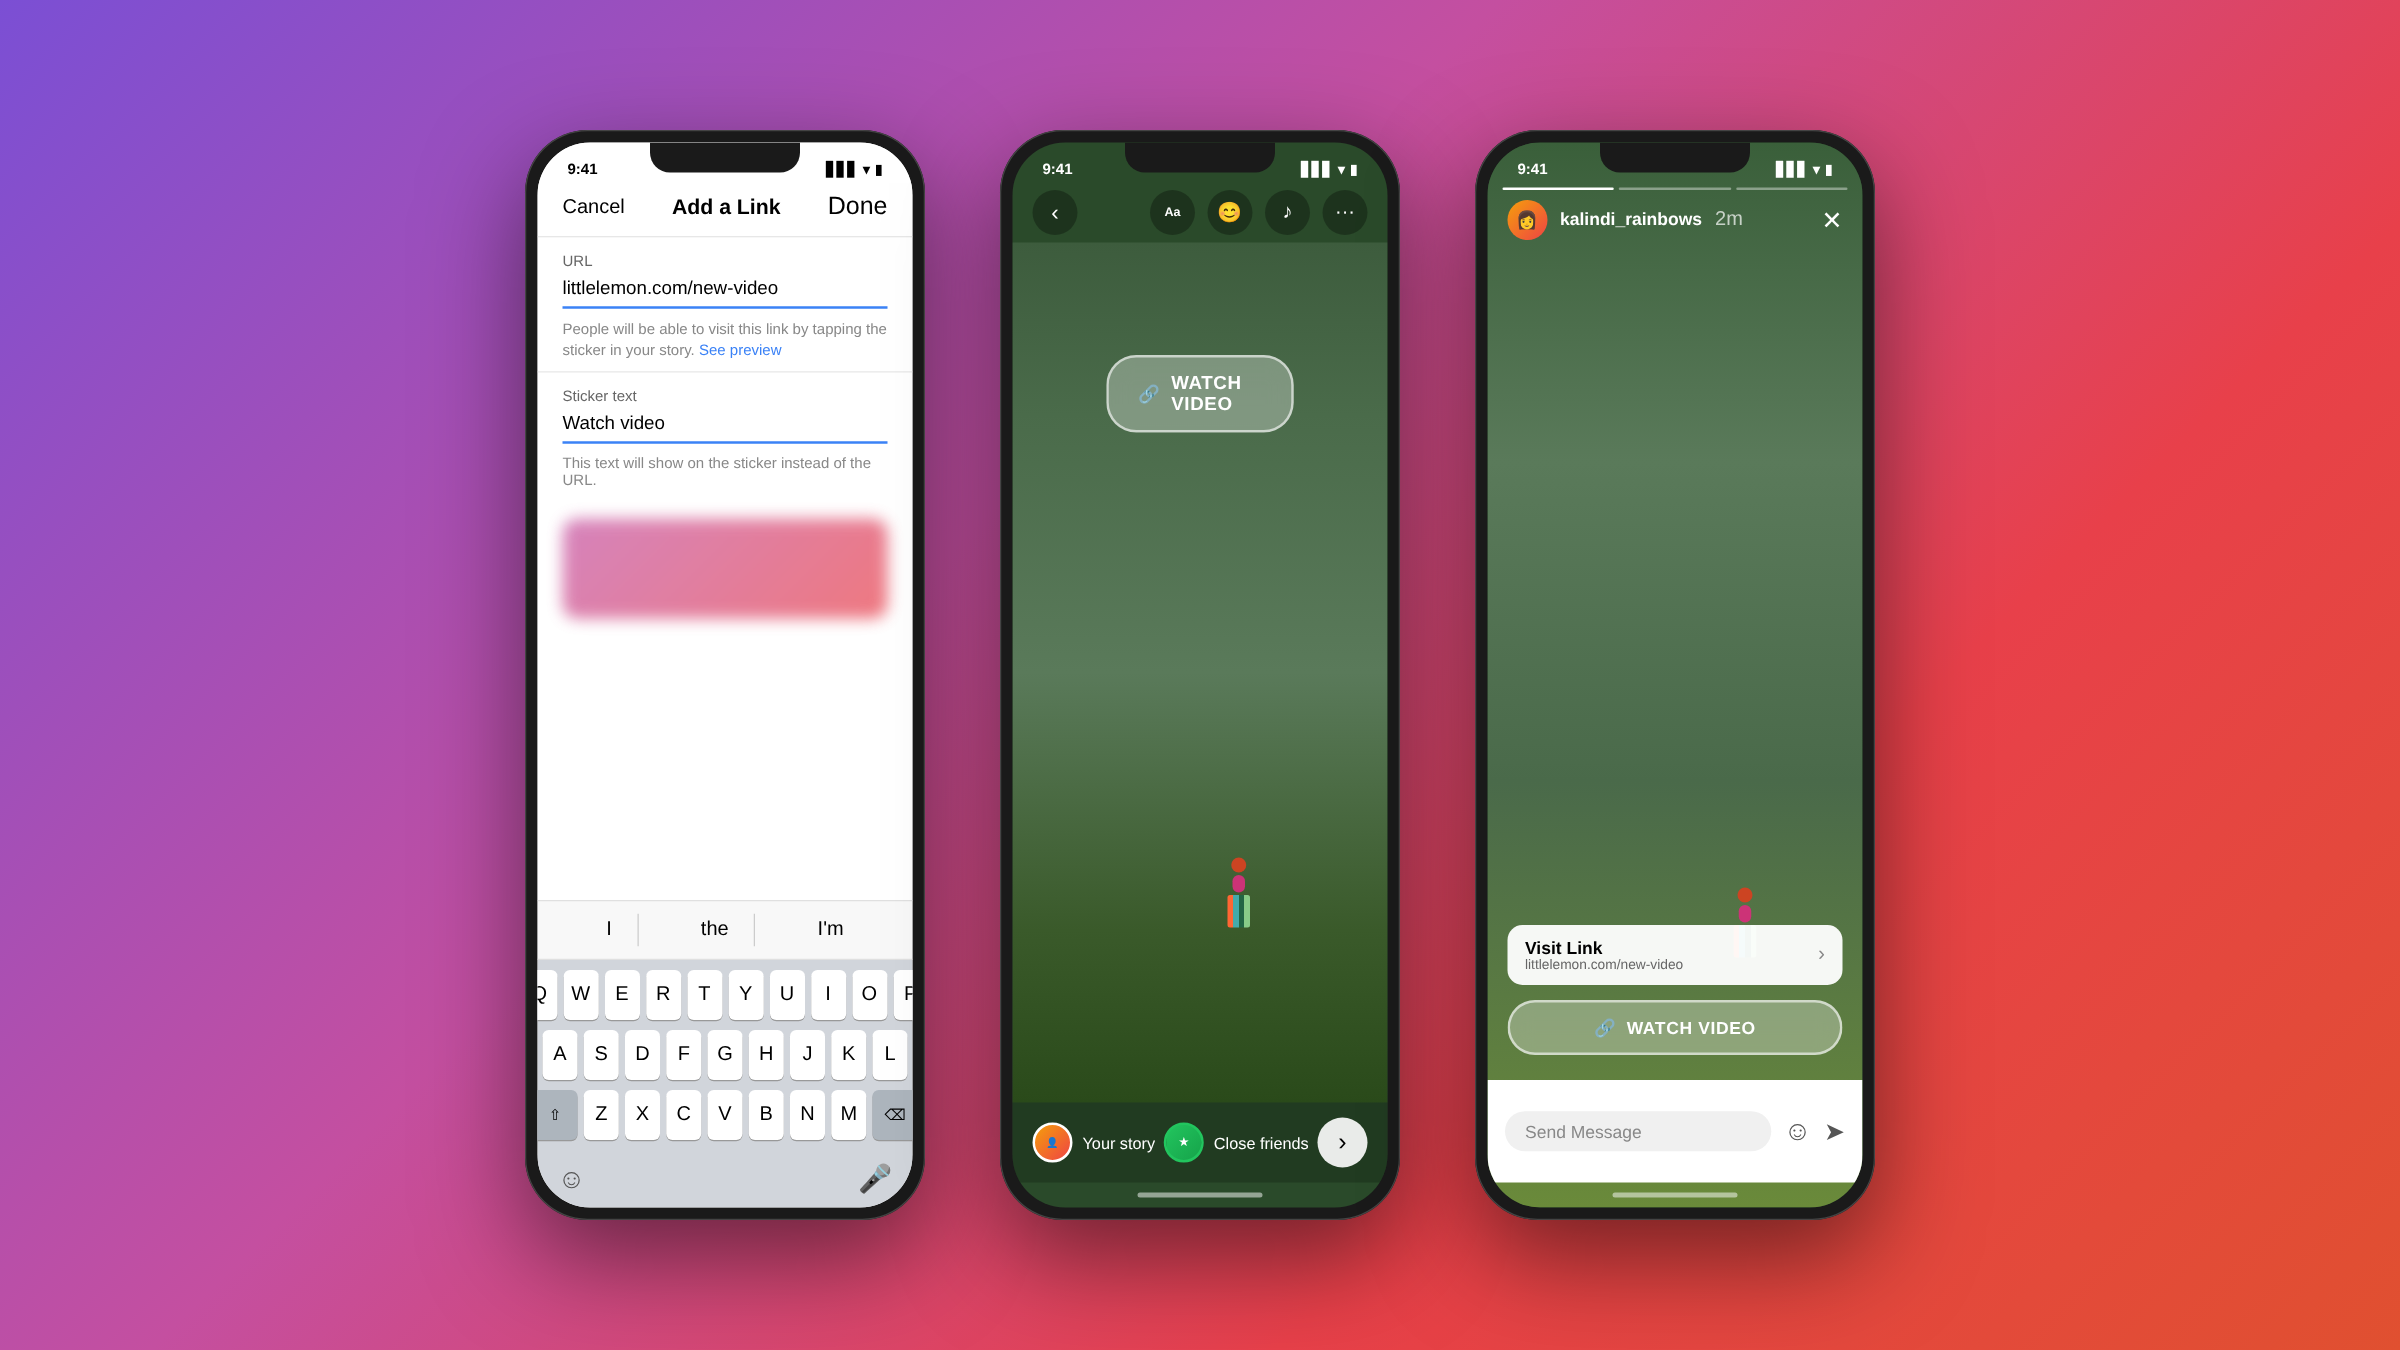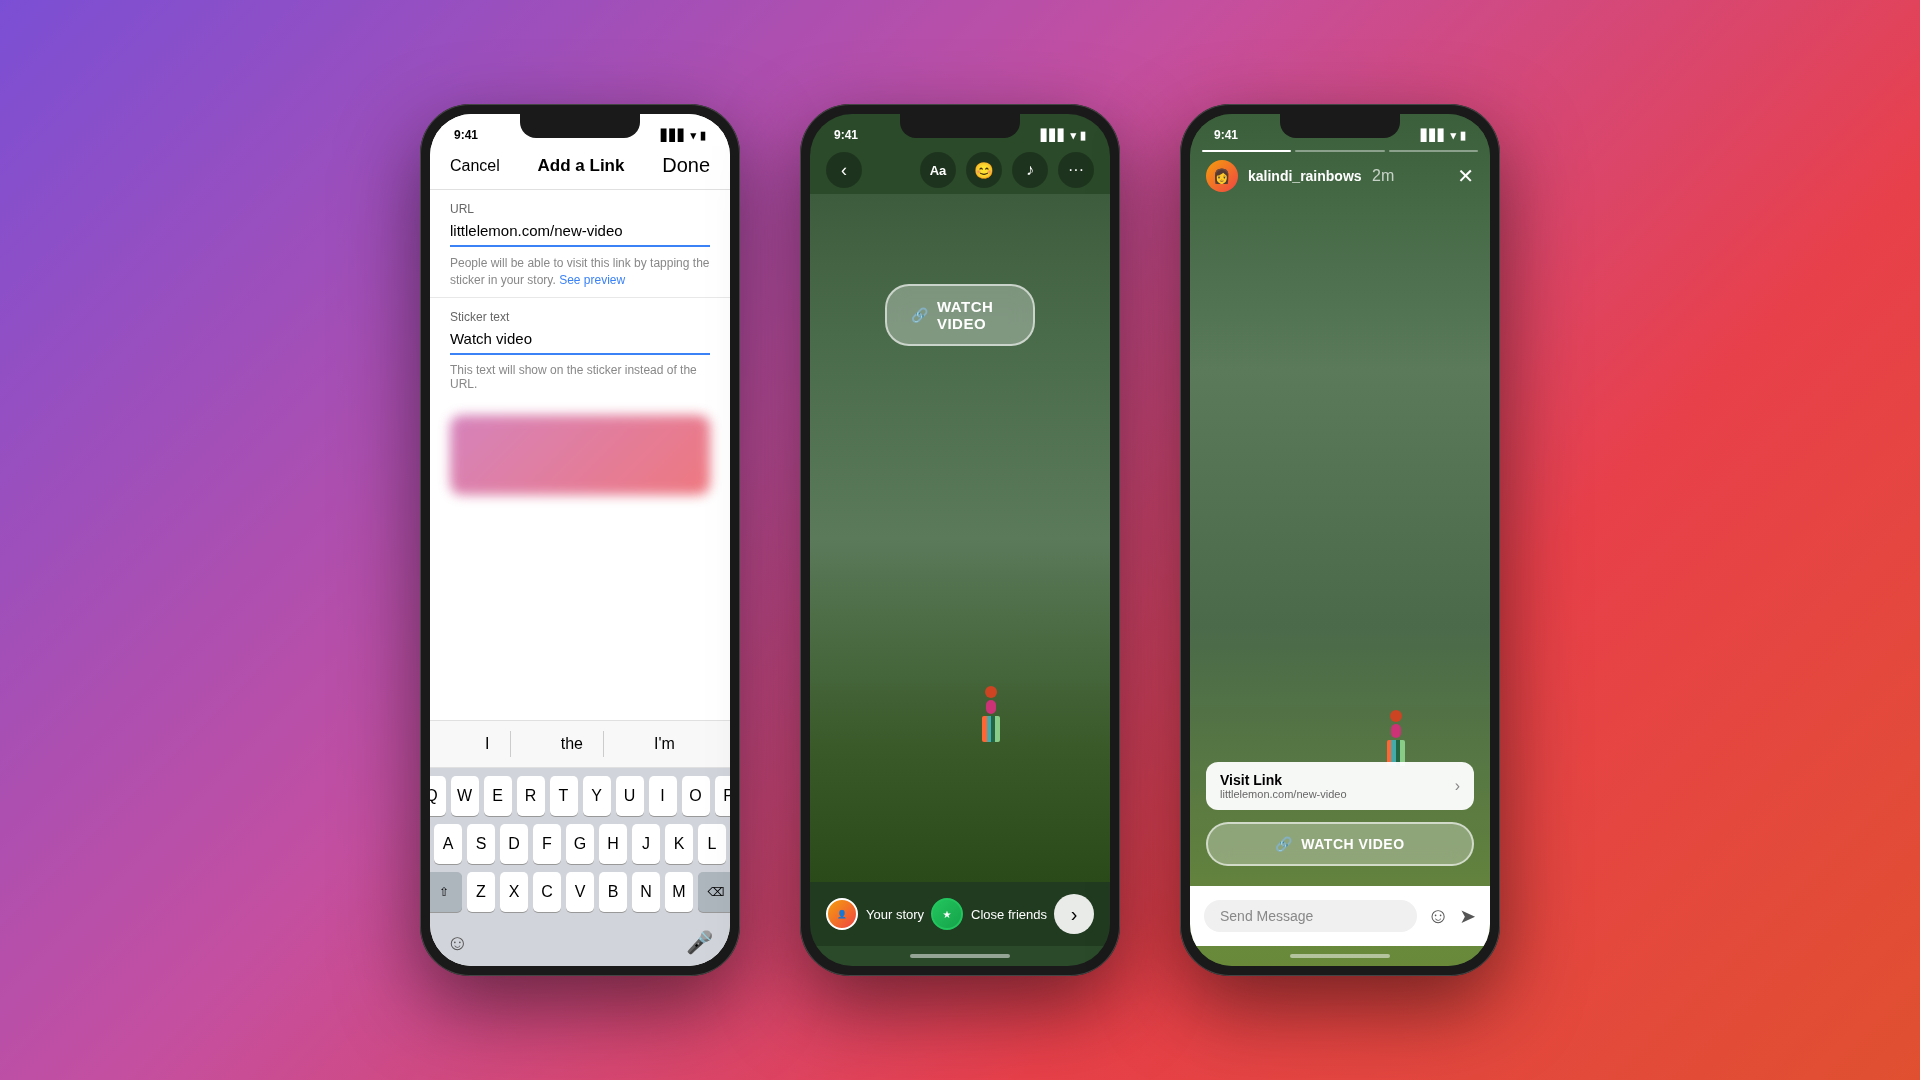--- a/index.html
+++ b/index.html
@@ -398,21 +398,21 @@
       font-size: 14px;
       font-weight: 700;
       letter-spacing: 0.5px;
       width: 100%;
       justify-content: center;
     }
     .phone3-message-bar {
       display: flex;
       align-items: center;
       gap: 10px;
-      padding: 14px 14px;
+      padding: 25px 14px;
       background: #fff;
       position: relative;
       z-index: 10;
       flex-shrink: 0;
     }
     .message-input {
       flex: 1;
       background: #f0f0f0;
       border-radius: 20px;
       padding: 8px 16px;
@@ -555,21 +555,21 @@
       <div class="status-icons">
         <span style="color:#fff;">▋▋▋</span>
         <span style="color:#fff;">▾</span>
         <span style="color:#fff;">▮</span>
       </div>
     </div>
 
     <div class="story-top-bar">
       <div class="story-back-btn">‹</div>
       <div class="story-tools">
-        <div class="story-tool-btn" style="font-size:13px; font-weight:700;">Aa</div>
+        <div class="story-tool-btn" style="font-size:10px; font-weight:700;">Aa</div>
         <div class="story-tool-btn">😊</div>
         <div class="story-tool-btn">♪</div>
         <div class="story-tool-btn">···</div>
       </div>
     </div>
 
     <div class="story-content">
       <div class="person-silhouette">
 
         <div style="position:absolute; bottom:140px; right:110px;">

